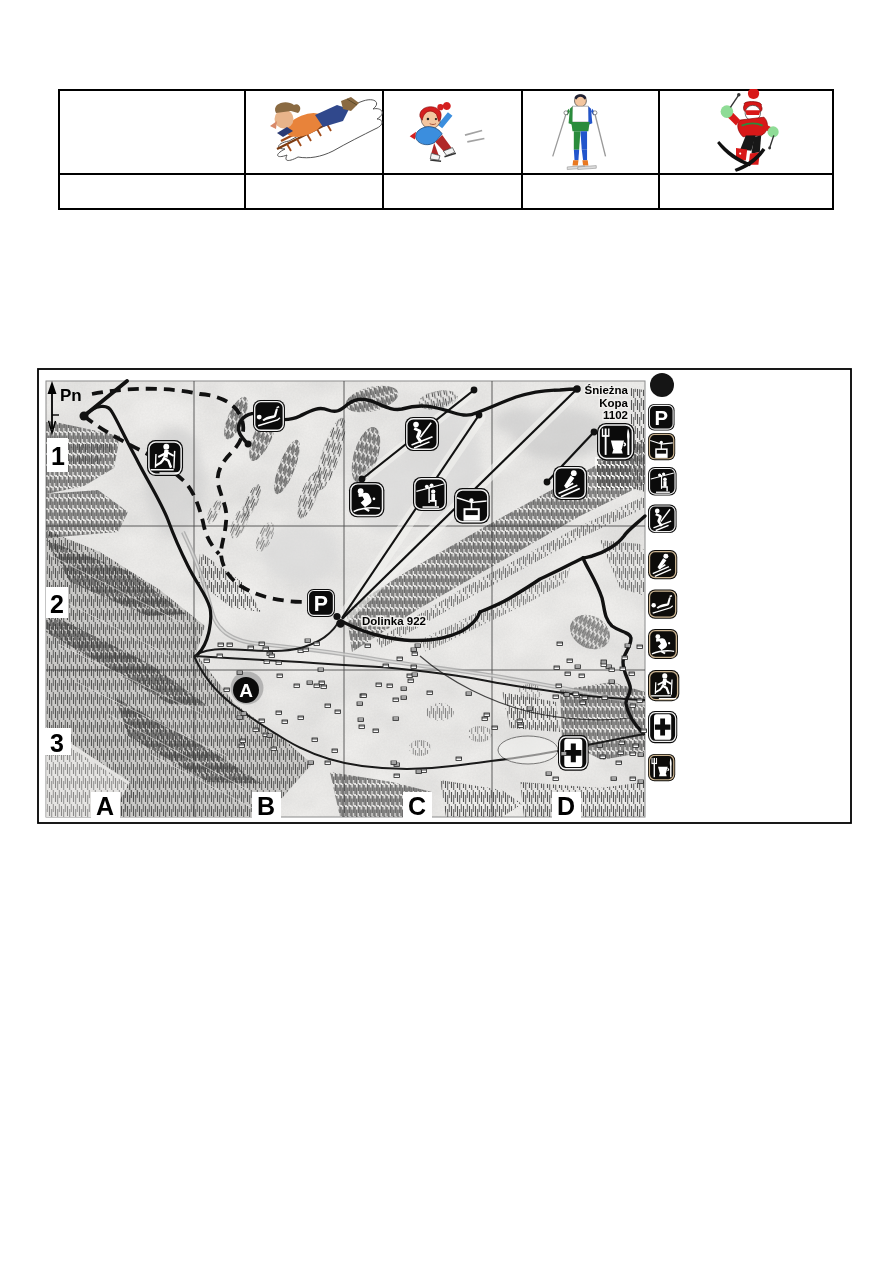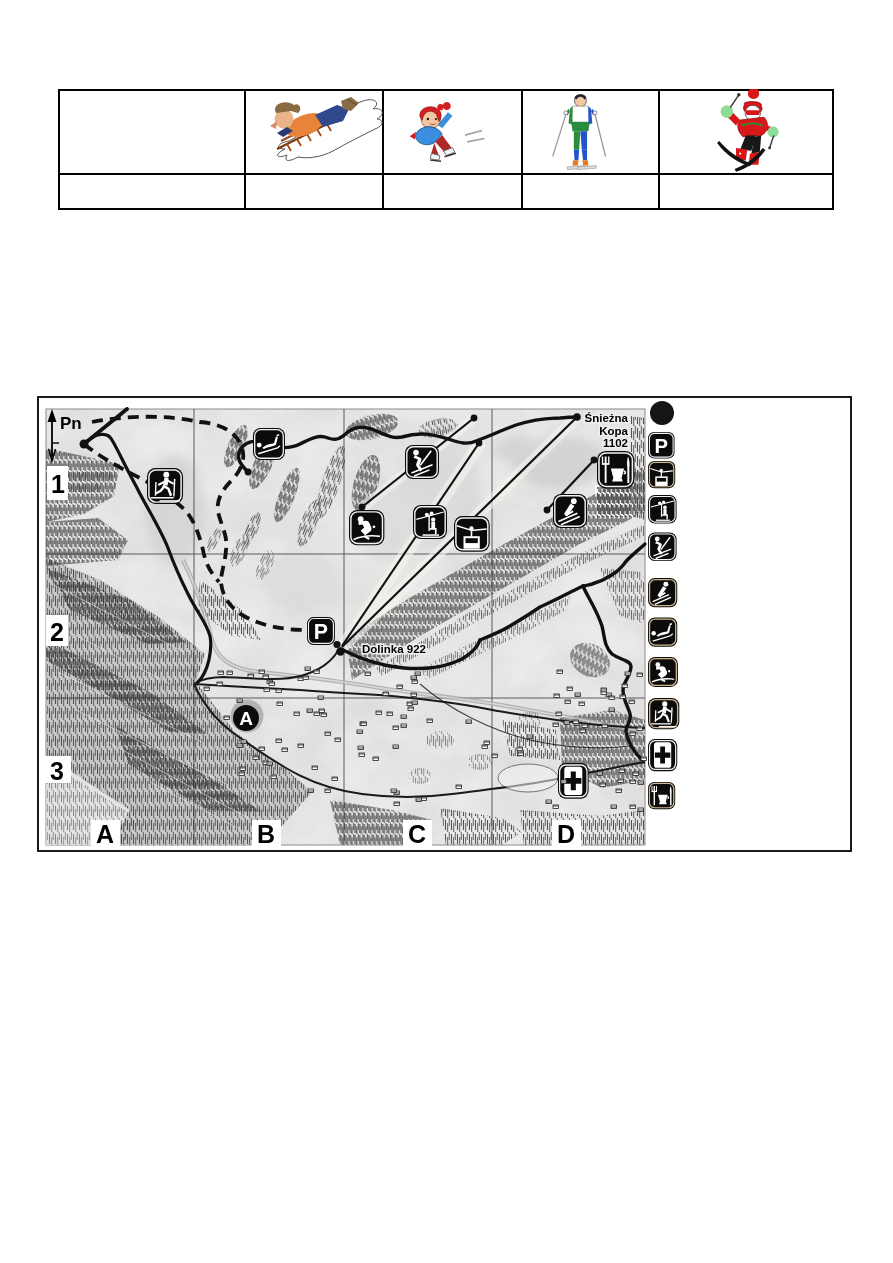--- a/index.html
+++ b/index.html
@@ -106,21 +106,21 @@
  <path d="M30,80 L46,82 L44,98 L30,96 Z" fill="#d81818"></path>
  <path d="M50,88 L64,86 L62,104 L48,104 Z" fill="#d81818"></path>
  <circle cx="36" cy="88" r="1.5" fill="#fff"></circle>
         <circle cx="56" cy="96" r="1.5" fill="#fff"></circle>
  <path d="M6,70 C18,84 34,96 52,102 L50,106 C32,102 14,88 3,73 Z" fill="#111"></path>
  <path d="M28,110 C44,104 58,94 68,80 L72,83 C62,98 46,110 30,114 Z" fill="#111"></path>
 </g>
 </svg>
 </div>
 
-<div class="abs" style="left:37px;top:396px;width:816px;height:340px;">
+<div class="abs" style="left:37px;top:368px;width:816px;height:340px;">
 <svg width="816" height="456" viewBox="37 376 816 456">
 
 <defs>
 
  <pattern id="trees" width="4.6" height="11" patternUnits="userSpaceOnUse">
    <line x1="0.9" y1="1" x2="0.9" y2="10" stroke="#2e2e2e" stroke-width="1.1"></line>
    <line x1="2.6" y1="3.5" x2="2.6" y2="11" stroke="#2e2e2e" stroke-width="1.0"></line>
    <line x1="4" y1="0" x2="4" y2="7" stroke="#2e2e2e" stroke-width="0.9"></line>
  </pattern>
  <pattern id="treesL" width="6" height="14" patternUnits="userSpaceOnUse">

